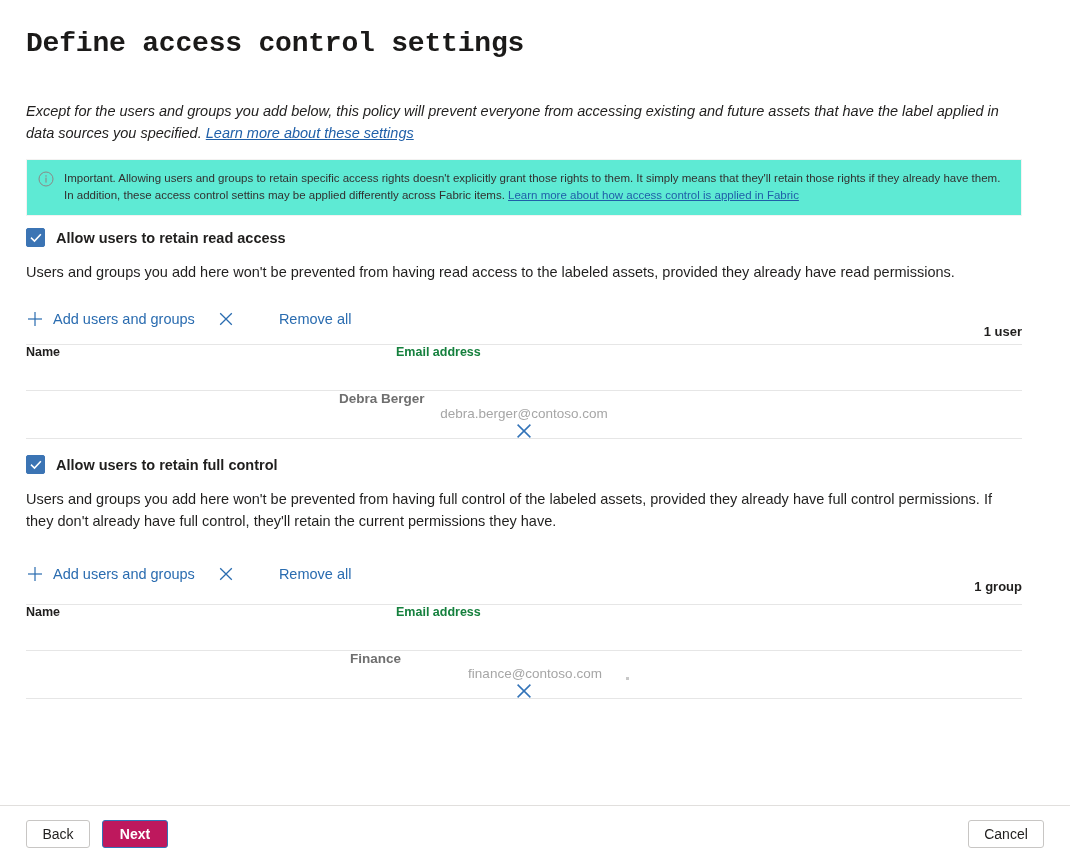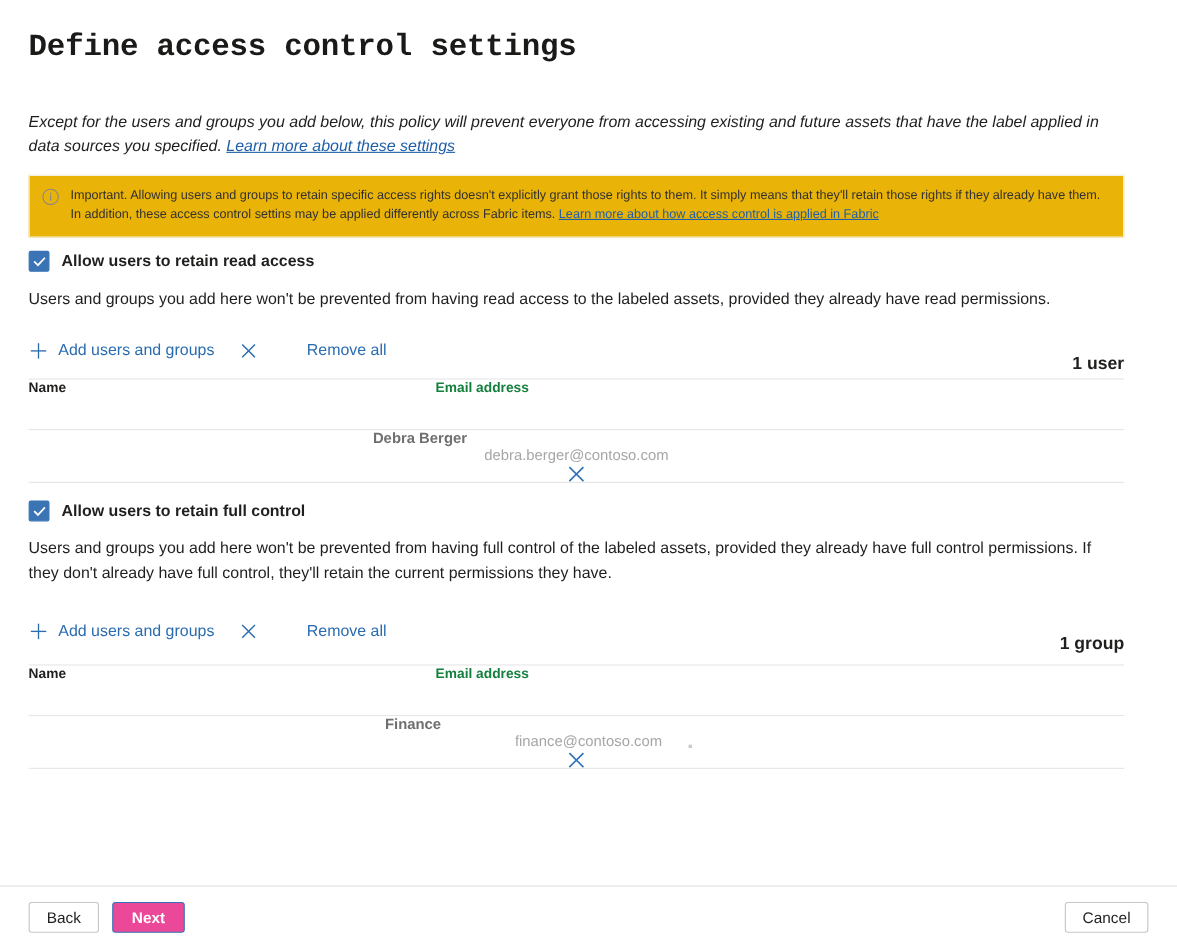--- a/index.html
+++ b/index.html
@@ -46,21 +46,21 @@
 
   a.inline-link {
     color: #1f5fa8;
     text-decoration: underline;
     cursor: pointer;
   }
 
   
   .info-banner {
     margin-top: 15px;
-    background: #eab308;
+    background: #5eead4;
     border: 1px solid #f3f2f1;
     box-sizing: border-box;
     display: flex;
     align-items: flex-start;
     padding: 10px 12px 11px 11px;
     width: 996px;
   }
   .info-icon {
     flex: 0 0 auto;
     width: 16px;
@@ -137,21 +137,21 @@
   .cmd-btn + .cmd-btn { margin-left: 22px; gap: 35px; }
   .cmd-icon {
     width: 18px;
     height: 18px;
     margin-right: 9px;
     flex: 0 0 auto;
   }
   .cmd-icon svg { display: block; }
   .count-label {
     margin-left: auto;
-    font-size: 16px;
+    font-size: 13px;
     font-weight: 600;
     color: #201f1e;
     margin-top: 24px;
   }
 
   
   .tbl {
     width: 996px;
     border-top: 1px solid #e6e6e6;
     margin-top: 11px;
@@ -233,21 +233,21 @@
     border-radius: 3px;
     cursor: pointer;
     box-sizing: border-box;
   }
   .btn-default {
     background: #ffffff;
     border: 1px solid #c8c6c4;
     color: #201f1e;
   }
   .btn-primary {
-    background: #ec4899;
+    background: #be185d;
     border: 1px solid #3273b8;
     color: #ffffff;
     font-weight: 600;
   }
   .btn-next { margin-left: 12px; min-width: 66px; }
   .btn-cancel { margin-left: auto; min-width: 76px; }
 </style>
 </head>
 <body>
 

